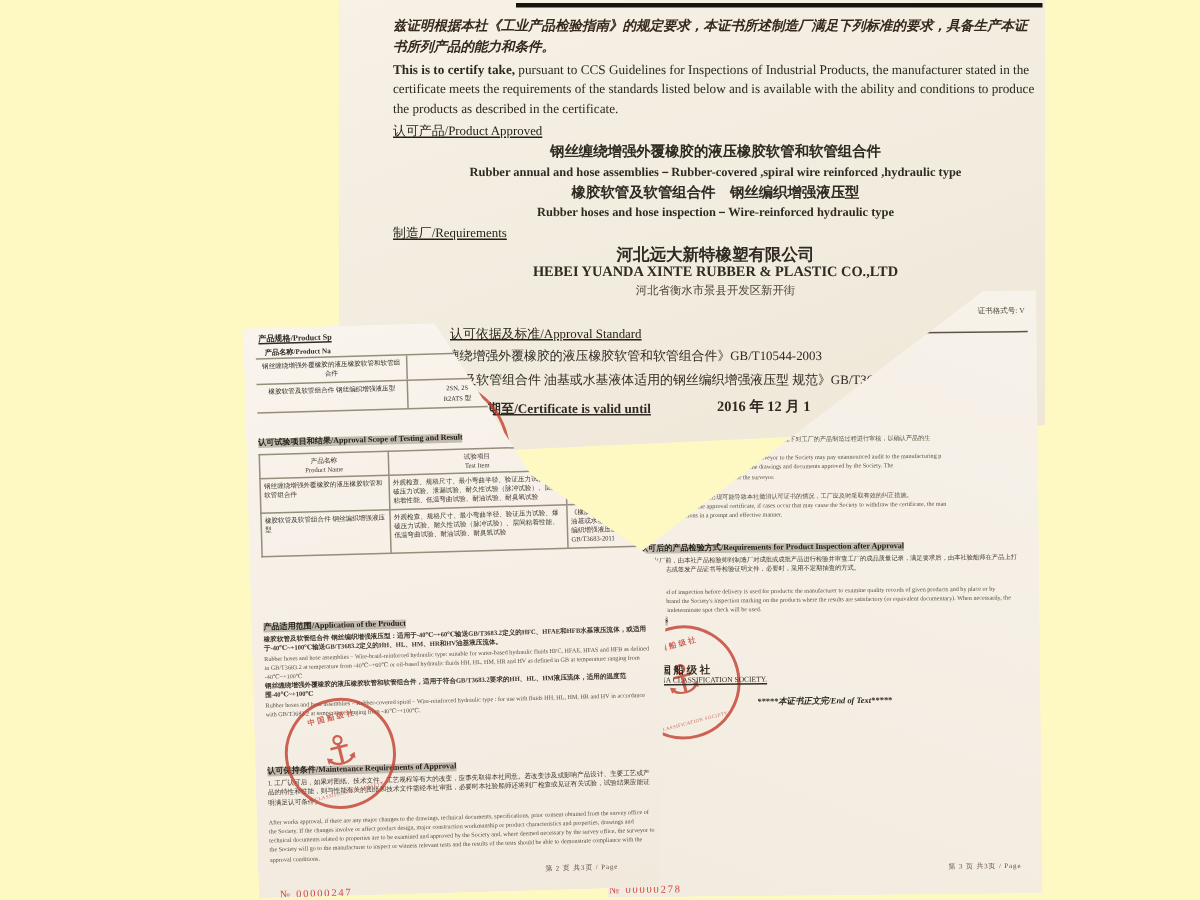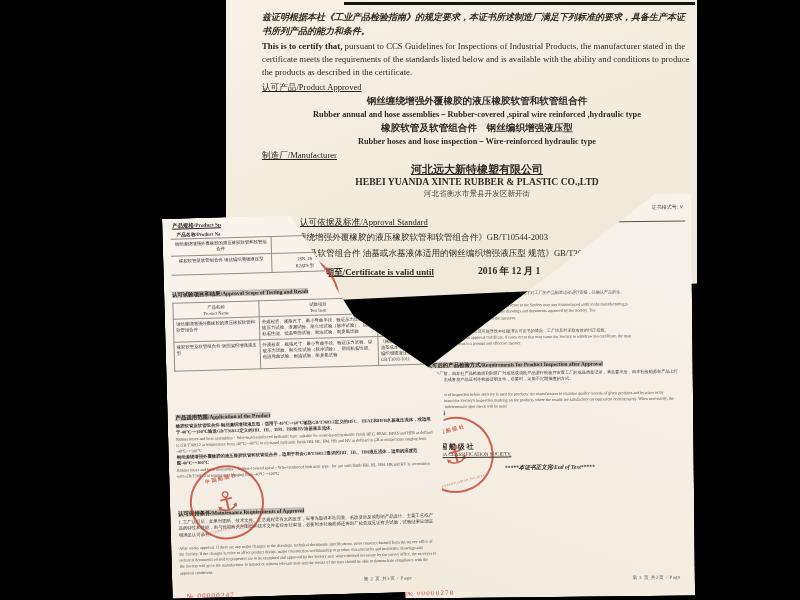--- a/index.html
+++ b/index.html
@@ -1,16 +1,16 @@
 <!DOCTYPE html>
 <html><head>
 <meta charset="utf-8">
 <style>
   html,body{margin:0;padding:0;background:#ffffff;}
-  .scene{position:relative;width:800px;height:600px;background:#000000;overflow:hidden;
+  .scene{position:relative;width:800px;height:600px;background:#fef9c3;overflow:hidden;
          font-family:"Liberation Serif","DejaVu Serif",serif;color:#2f2a22;}
   .page{position:absolute;}
   .t{position:absolute;white-space:nowrap;}
   .p{position:absolute;}
   .b{font-weight:bold;}
   .u{text-decoration:underline;}
   .ctr{text-align:center;}
   .hl{background:#c2bbb0;}
   
   #page1{left:226px;top:-6px;width:471px;height:308px;z-index:1;
@@ -61,33 +61,33 @@
 <body>
 
 <div class="scene">
 
   <div id="page1" class="page">
     <div class="topline"></div>
 
     <div class="p certcn" style="left:36px;top:17px;width:430px;">兹证明根据本社《工业产品检验指南》的规定要求，本证书所述制造厂满足下列标准的要求，具备生产本证书所列产品的能力和条件。</div>
 
     <div class="p certen" style="left:36px;top:46px;width:430px;">
-      <span class="b">This is to certify that,</span><span> pursuant to CCS Guidelines for Inspections of Industrial Products, the manufacturer stated in the certificate meets the requirements of the standards listed below and is available with the ability and conditions to produce the products as described in the certificate.</span>
+      <span class="b">This is to certify take,</span><span> pursuant to CCS Guidelines for Inspections of Industrial Products, the manufacturer stated in the certificate meets the requirements of the standards listed below and is available with the ability and conditions to produce the products as described in the certificate.</span>
     </div>
 
     <div class="t h1" style="left:36px;top:88px;">认可产品/Product Approved</div>
 
     <div class="t b ctr" style="left:36px;top:101px;width:430px;font-size:9.6px;">钢丝缠绕增强外覆橡胶的液压橡胶软管和软管组合件</div>
     <div class="t b ctr" style="left:36px;top:115px;width:430px;font-size:8.3px;">Rubber annual and hose assemblies－Rubber-covered ,spiral wire reinforced ,hydraulic type</div>
     <div class="t b ctr" style="left:36px;top:128px;width:430px;font-size:9.6px;">橡胶软管及软管组合件　钢丝编织增强液压型</div>
     <div class="t b ctr" style="left:36px;top:142px;width:430px;font-size:8.3px;">Rubber hoses and hose inspection－Wire-reinforced hydraulic type</div>
 
-    <div class="t h1" style="left:36px;top:156px;">制造厂/Manufacturer</div>
-
-    <div class="t b ctr" style="left:36px;top:168px;width:430px;font-size:11px;text-decoration:underline;">河北远大新特橡塑有限公司</div>
+    <div class="t h1" style="left:36px;top:156px;">制造厂/Requirements</div>
+
+    <div class="t b ctr" style="left:36px;top:168px;width:430px;font-size:11px;">河北远大新特橡塑有限公司</div>
     <div class="t b ctr" style="left:36px;top:182px;width:430px;font-size:9.6px;">HEBEI YUANDA XINTE RUBBER &amp; PLASTIC CO.,LTD</div>
     <div class="t ctr" style="left:36px;top:195px;width:430px;font-size:7.6px;color:#4a443a;">河北省衡水市景县开发区新开街</div>
 
     <div class="t h1" style="left:74px;top:223px;">认可依据及标准/Approval Standard</div>
     <div class="t" style="left:46px;top:238px;font-size:8.6px;">《钢丝缠绕增强外覆橡胶的液压橡胶软管和软管组合件》GB/T10544-2003</div>
     <div class="t" style="left:40px;top:254px;font-size:8.6px;">《橡胶软管及软管组合件 油基或水基液体适用的钢丝编织增强液压型 规范》GB/T3683-2011</div>
 
     <div class="t b u" style="left:64px;top:273px;font-size:8.8px;">证书有效期至/Certificate is valid until</div>
     <div class="t b" style="left:252px;top:271px;font-size:9.6px;">2016 年 12 月 1</div>
   </div>

